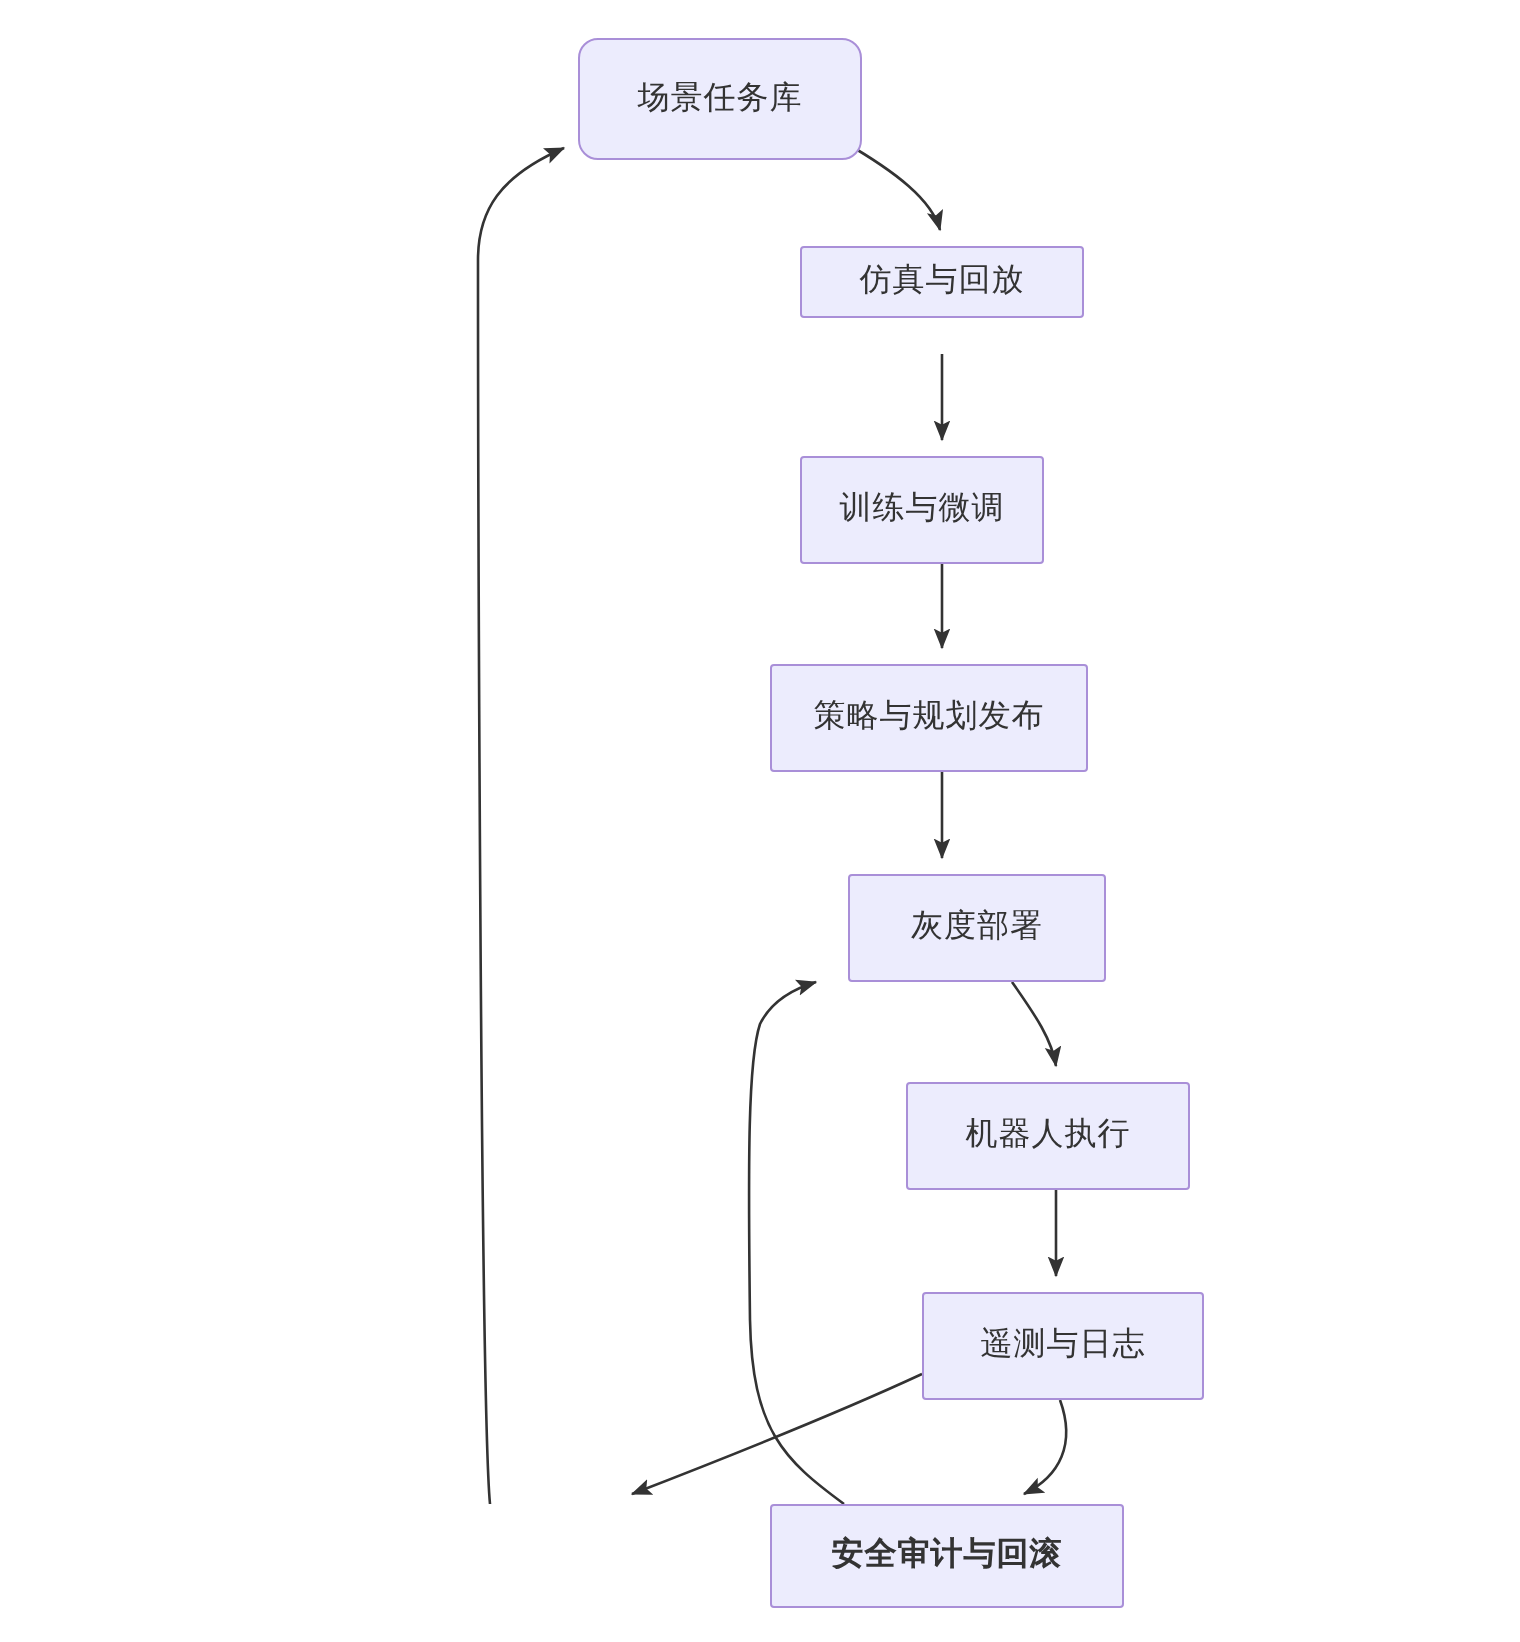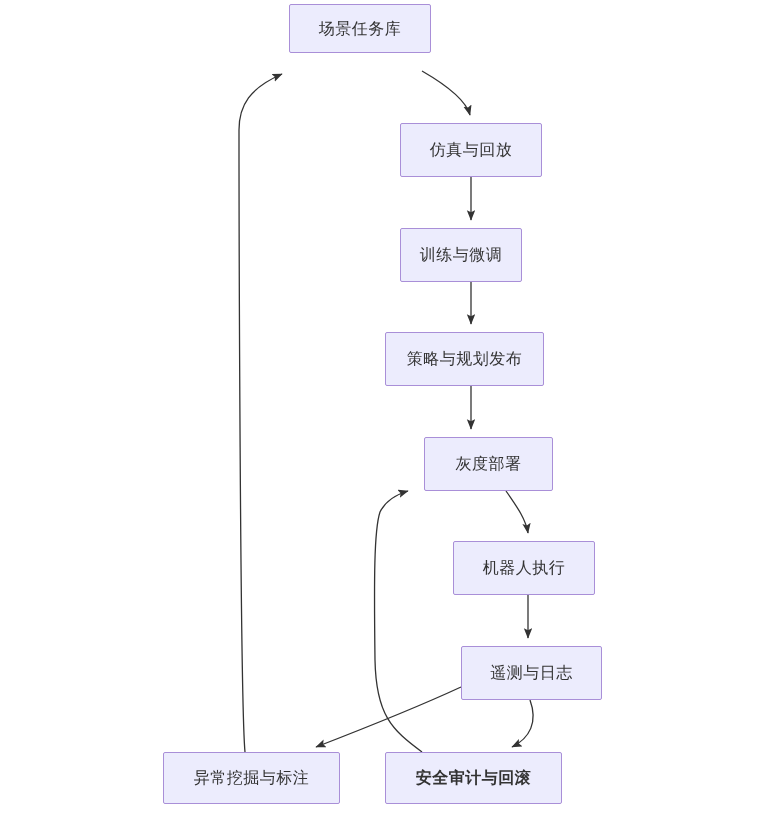--- a/index.html
+++ b/index.html
@@ -76,25 +76,25 @@
 
     <path d="M 461,687 C 420,706 360,730 316,747" fill="none" stroke="#333333" stroke-width="1.3" marker-end="url(#arrowhead)"></path>
 
     <path d="M 530,700 C 538,722 530,738 512,747" fill="none" stroke="#333333" stroke-width="1.3" marker-end="url(#arrowhead)"></path>
 
     <path d="M 245,752 C 240,700 239,200 239,130 C 239,105 250,88 282,74" fill="none" stroke="#333333" stroke-width="1.3" marker-end="url(#arrowhead)"></path>
 
     <path d="M 422,752 C 392,730 376,715 375,660 C 374,580 374,530 380,512 C 386,500 398,494 408,491" fill="none" stroke="#333333" stroke-width="1.3" marker-end="url(#arrowhead)"></path>
   </svg>
 
-  <div class="node" style="left:289px; top:4px; width:142px; height:49px;">
+  <div class="node" style="left:289px; top:19px; width:142px; height:61px;border-radius:10px;">
     <span class="node-label">场景任务库</span>
   </div>
 
-  <div class="node" style="left:400px; top:123px; width:142px; height:54px;">
+  <div class="node" style="left:400px; top:123px; width:142px; height:36px;">
     <span class="node-label">仿真与回放</span>
   </div>
 
   <div class="node" style="left:400px; top:228px; width:122px; height:54px;">
     <span class="node-label">训练与微调</span>
   </div>
 
   <div class="node" style="left:385px; top:332px; width:159px; height:54px;">
     <span class="node-label">策略与规划发布</span>
   </div>
@@ -104,21 +104,18 @@
   </div>
 
   <div class="node" style="left:453px; top:541px; width:142px; height:54px;">
     <span class="node-label">机器人执行</span>
   </div>
 
   <div class="node" style="left:461px; top:646px; width:141px; height:54px;">
     <span class="node-label">遥测与日志</span>
   </div>
 
-  <div class="node" style="left:163px; top:752px; width:177px; height:52px;">
-    <span class="node-label">异常挖掘与标注</span>
-  </div>
 
   <div class="node" style="left:385px; top:752px; width:177px; height:52px;font-weight:bold;">
     <span class="node-label">安全审计与回滚</span>
   </div>
 
 </div>
 
 </body></html>

